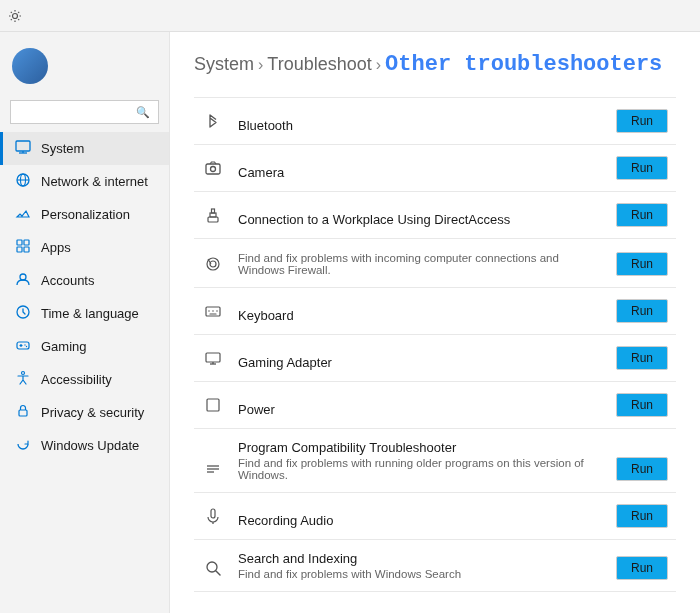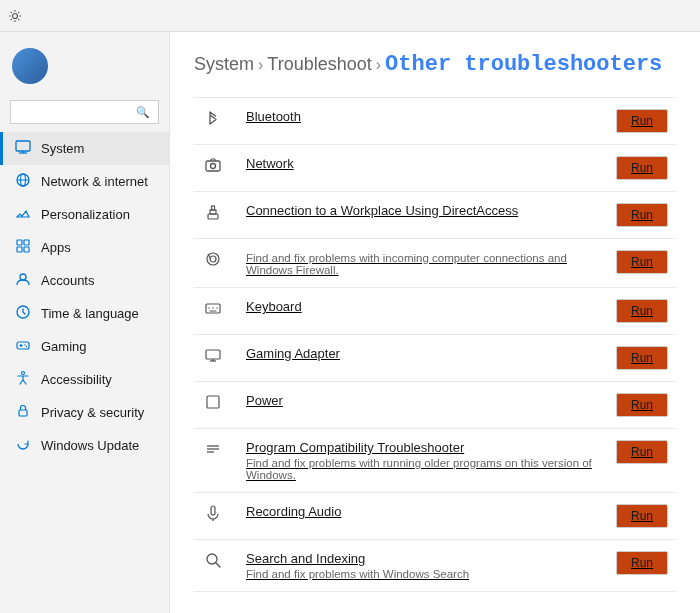--- a/index.html
+++ b/index.html
@@ -182,25 +182,24 @@
     }
 
     
     .troubleshooter-list {
       display: flex;
       flex-direction: column;
     }
 
     .troubleshooter-item {
       display: flex;
-      align-items: flex-start;
+      align-items: flex-end;
       padding: 11px 8px;
       border-bottom: 1px solid #e8e8e8;
-      gap: 22px;
-      text-decoration: underline;
+      gap: 14px;
     }
     .troubleshooter-item:first-child { border-top: 1px solid #e8e8e8; }
 
     .ts-icon {
       width: 22px;
       text-align: center;
       color: #555;
       font-size: 15px;
       flex-shrink: 0;
     }
@@ -215,21 +214,21 @@
     }
     .ts-desc {
       font-size: 11.5px;
       color: #666;
       margin-top: 2px;
     }
 
     .run-btn {
       padding: 4px 14px;
       border: 1px solid #ccc;
-      background: #c2410c;
+      background: #0ea5e9;
       font-size: 12px;
       color: #1a1a1a;
       cursor: pointer;
       white-space: nowrap;
       border-radius: 2px;
     }
   </style>
 </head>
 <body>
 
@@ -366,21 +365,21 @@
           </div>
           <button class="run-btn">Run</button>
         </div>
         <div class="troubleshooter-item">
           <div class="ts-icon"><svg width="18" height="18" viewBox="0 0 18 18" fill="none">
               <rect x="2" y="5" width="14" height="10" rx="1.5" stroke="#555" stroke-width="1.3"></rect>
               <circle cx="9" cy="10" r="2.5" stroke="#555" stroke-width="1.3"></circle>
               <path d="M6 5l1.5-2h3L12 5" stroke="#555" stroke-width="1.2"></path>
             </svg></div>
           <div class="ts-info">
-            <div class="ts-name">Network</div>
+            <div class="ts-name">Camera</div>
           </div>
           <button class="run-btn">Run</button>
         </div>
         <div class="troubleshooter-item">
           <div class="ts-icon"><svg width="18" height="18" viewBox="0 0 18 18" fill="none">
               <rect x="4" y="11" width="10" height="5" rx="1" stroke="#555" stroke-width="1.2"></rect>
               <rect x="6" y="7" width="6" height="4" stroke="#555" stroke-width="1.2"></rect>
               <rect x="7.5" y="3" width="3" height="4" stroke="#555" stroke-width="1.2"></rect>
             </svg></div>
           <div class="ts-info">

